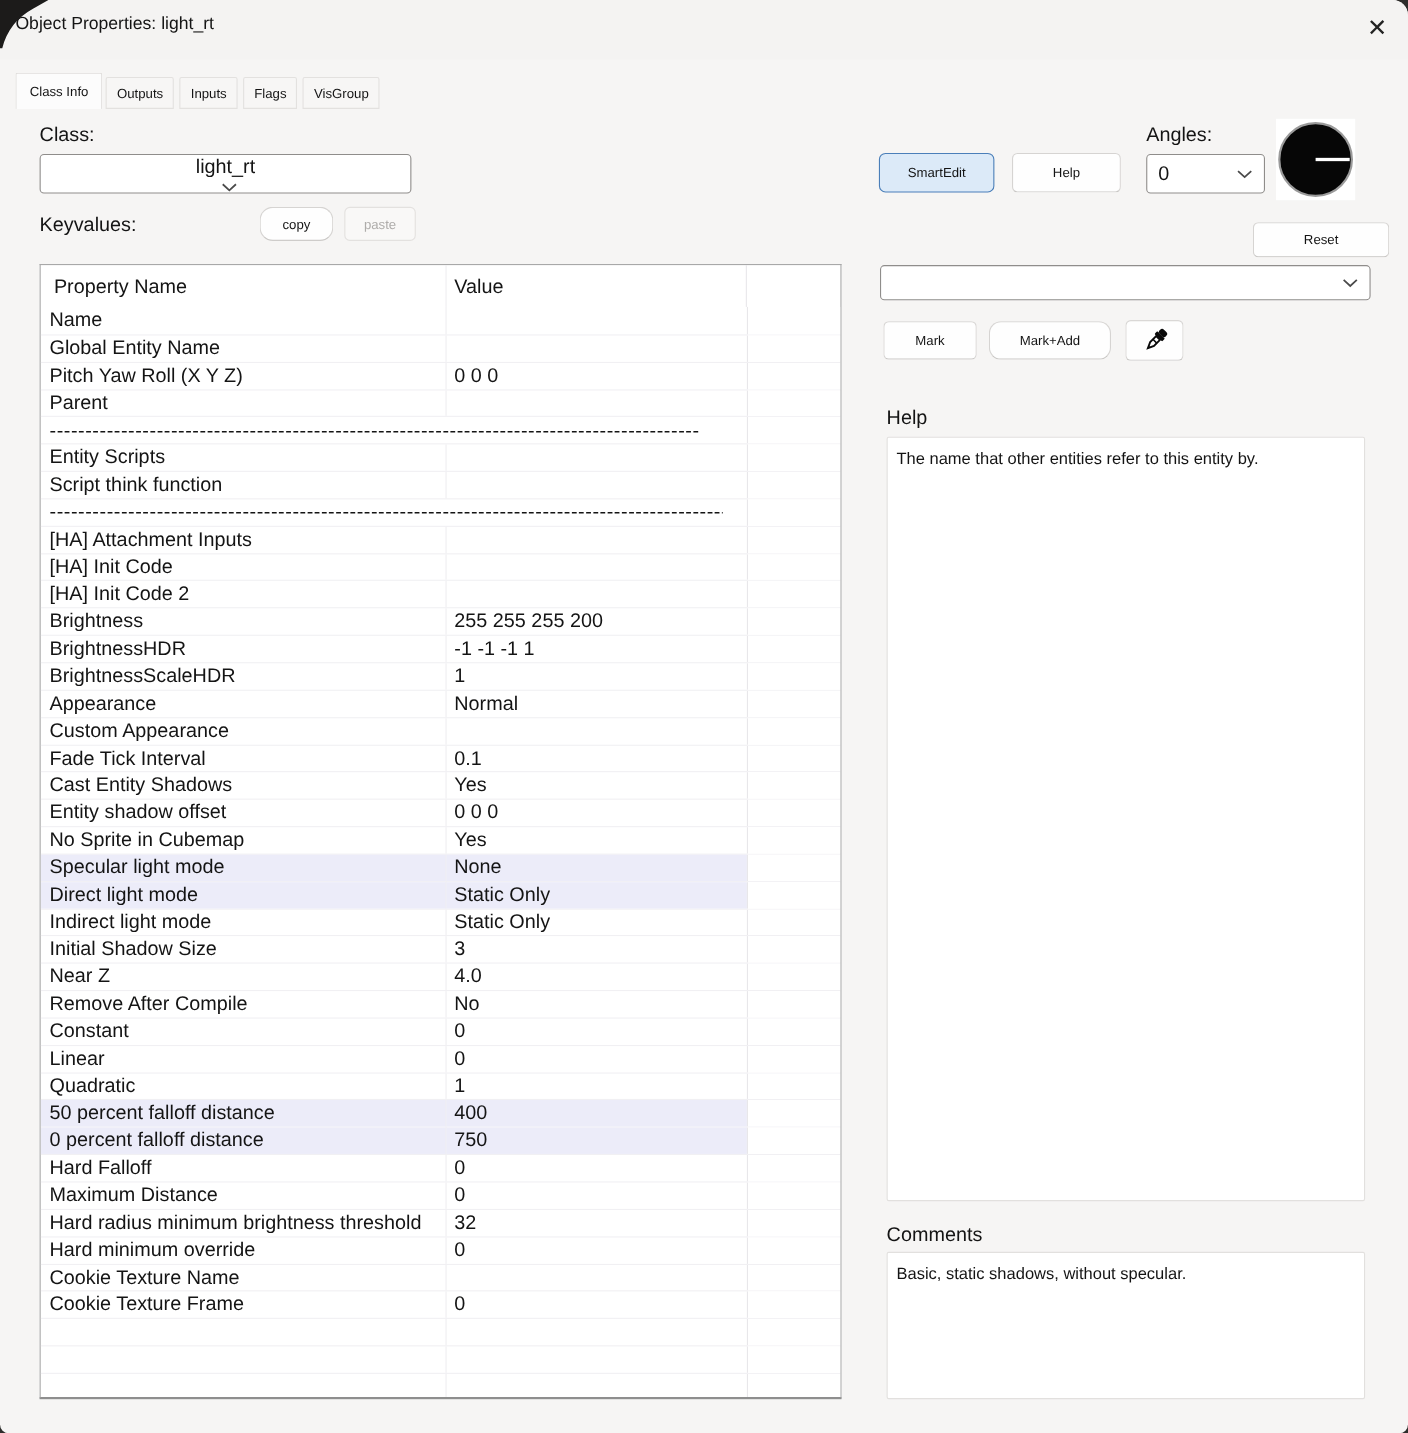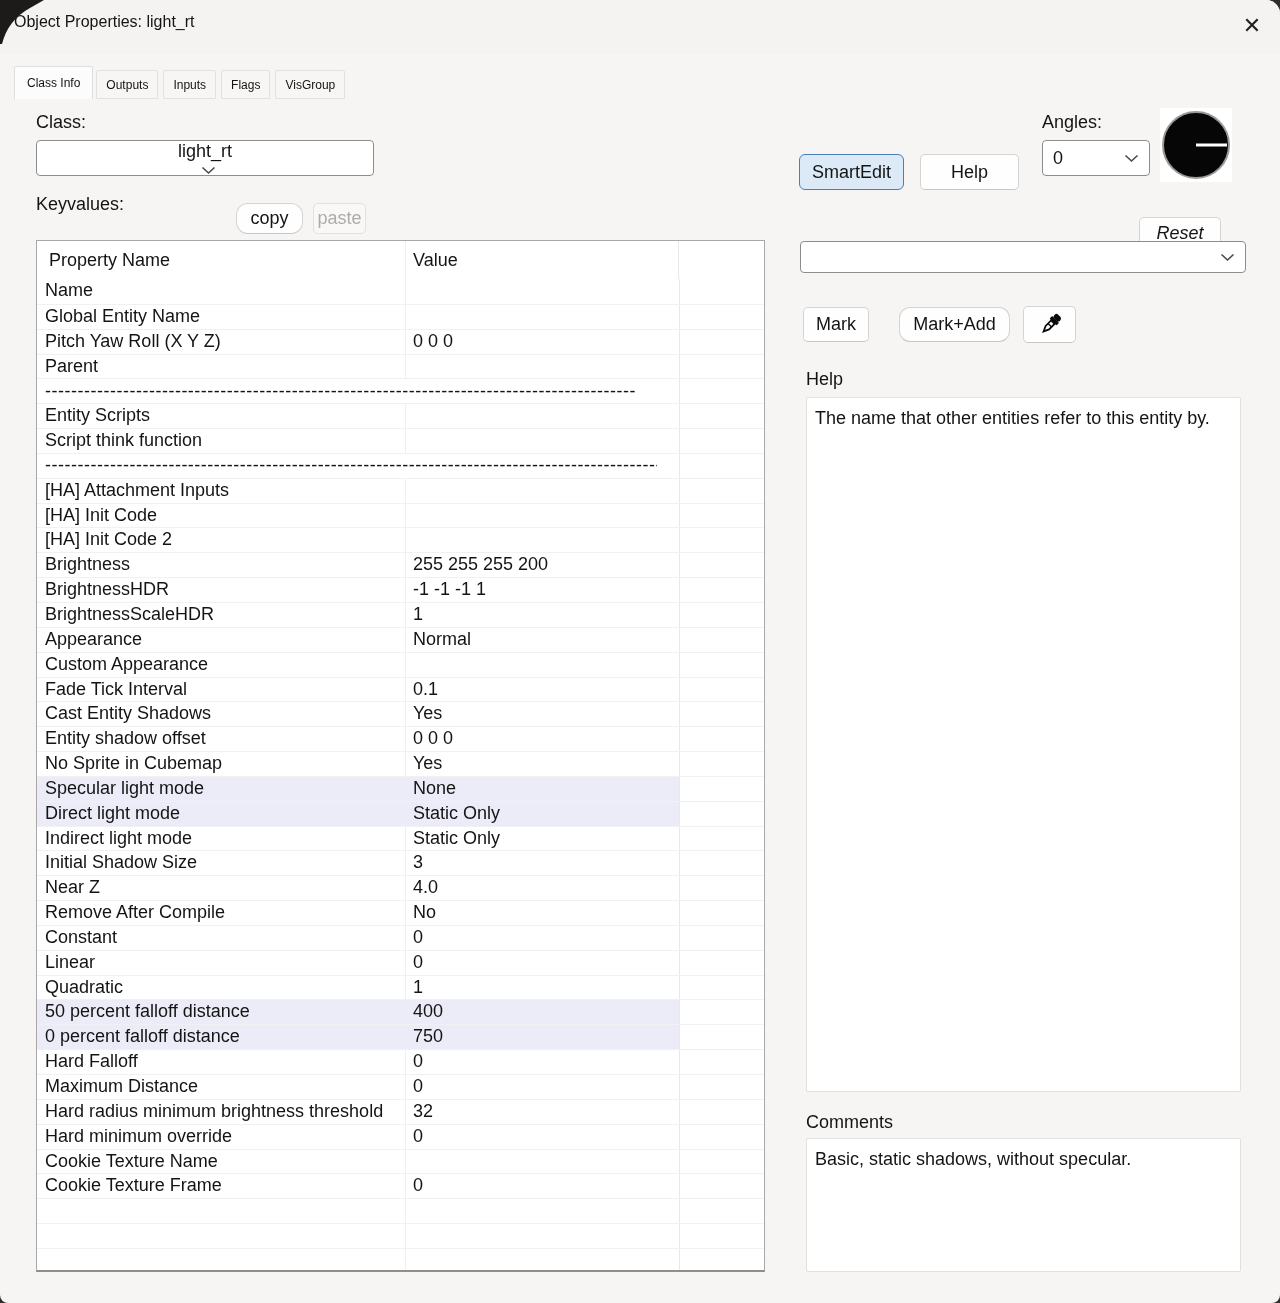--- a/index.html
+++ b/index.html
@@ -18,21 +18,21 @@
   .tab.active{height:33px;line-height:32px;padding:0 12px;background:#fcfcfc;border:1px solid #e0dedc;border-bottom:none;margin-right:3px;}
 
   .label{position:absolute;font-size:18px;color:#141414;}
 
   
   .combo{position:absolute;box-sizing:border-box;background:#fff;border:1px solid #8f8d8b;border-radius:4px;display:flex;align-items:center;font-size:18px;color:#141414;padding:0 10px;}
   .combo .combo-value{flex:1;white-space:nowrap;overflow:hidden;}
   .chev{flex:0 0 auto;margin-left:6px;display:flex;align-items:center;}
 
   
-  .btn{position:absolute;box-sizing:border-box;display:flex;align-items:center;justify-content:center;background:#fefefe;border:1px solid #d6d4d2;border-bottom-color:#c9c7c5;border-radius:5px;font-size:18px;color:#141414;cursor:pointer;margin-top:15px;}
+  .btn{position:absolute;box-sizing:border-box;display:flex;align-items:center;justify-content:center;background:#fefefe;border:1px solid #d6d4d2;border-bottom-color:#c9c7c5;border-radius:5px;font-size:12px;color:#141414;cursor:pointer;}
   .btn.disabled{color:#aeacaa;background:#f9f8f7;border-color:#e3e1df;cursor:default;}
   .btn.smartedit{background:#dceaf8;border:1.5px solid #4b7fb9;border-radius:6px;}
 
   
   .dial-box{position:absolute;left:1160px;top:108px;width:72px;height:74px;background:#ffffff;display:flex;align-items:center;justify-content:center;}
   .dial{position:relative;width:68px;height:68px;border-radius:50%;background:#060606;border:2px solid #9a9a9a;box-sizing:border-box;}
   .dial-needle{position:absolute;left:50%;top:50%;width:31px;height:3px;background:#ffffff;transform:translateY(-50%);}
 
   
   .proptable{position:absolute;left:36px;top:240px;width:729px;height:1032px;box-sizing:border-box;background:#fff;border:1px solid #a8a8a8;border-bottom:2px solid #8e8e8e;overflow:hidden;}
@@ -45,21 +45,21 @@
   .thead + .trow{border-top:none;}
   .cell{box-sizing:border-box;font-size:18px;color:#141414;line-height:23.8px;white-space:nowrap;overflow:hidden;}
   .namecell{flex:0 0 369px;padding-left:8px;border-right:1px solid #efeef1;}
   .valuecell{flex:0 0 273px;padding-left:7px;}
   .thirdcell{flex:1;border-left:1px solid #e8e7ea;background:#fff;}
   .sepcell{flex:0 0 642px;padding-left:8px;letter-spacing:0.5px;}
   .sepcell span{display:inline-block;overflow:hidden;white-space:nowrap;vertical-align:middle;}
   .trow.hl .namecell,.trow.hl .valuecell,.trow.hl .sepcell{background:#ececf9;}
 
   
-  .panel-box{position:absolute;box-sizing:border-box;background:#fff;border:1px solid #e2e0de;border-radius:2px;font-size:18px;color:#141414;padding:8px 8px;line-height:24px;}
+  .panel-box{position:absolute;box-sizing:border-box;background:#fff;border:1px solid #e2e0de;border-radius:2px;font-size:15px;color:#141414;padding:8px 8px;line-height:24px;}
   .section-label{position:absolute;font-size:18px;color:#141414;}
 
   .icon-btn svg{display:block;}
 </style>
 </head>
 <body>
 
 <div class="stage">
   <div class="window">
 
@@ -80,49 +80,49 @@
     <div class="combo" style="left:36px;top:140px;width:338px;height:36px;flex-direction:column;">
       <span class="combo-value">light_rt</span>
       <span class="chev">
           <svg width="15" height="9" viewBox="0 0 15 9">
             <path d="M1.5 1.5 L7.5 7 L13.5 1.5" stroke="#4a4a4a" stroke-width="1.6" fill="none"></path>
           </svg>
         </span>
     </div>
     <div class="label" style="left:36px;top:194px;">Keyvalues:</div>
     <div class="btn" style="left:236px;top:188px;width:67px;height:31px;border-radius:12px;">copy</div>
-    <div class="btn disabled" style="left:313px;top:188px;width:53px;height:31px;">paste</div>
+    <div class="btn disabled" style="left:313px;top:188px;width:65px;height:31px;">paste</div>
 
     <div class="btn smartedit" style="left:799px;top:139px;width:105px;height:36px;">SmartEdit</div>
     <div class="btn" style="left:920px;top:139px;width:99px;height:36px;">Help</div>
     <div class="label" style="left:1042px;top:112px;">Angles:</div>
     <div class="combo" style="left:1042px;top:140px;width:108px;height:36px;">
       <span class="combo-value">0</span>
       <span class="chev">
           <svg width="15" height="9" viewBox="0 0 15 9">
             <path d="M1.5 1.5 L7.5 7 L13.5 1.5" stroke="#4a4a4a" stroke-width="1.6" fill="none"></path>
           </svg>
         </span>
     </div>
     <div class="dial-box">
       <div class="dial">
         <div class="dial-needle"></div>
       </div>
     </div>
-    <div class="btn" style="left:1139px;top:202px;width:82px;height:32px;font-style:italic;">Reset</div>
+    <div class="btn" style="left:1139px;top:202px;width:124px;height:32px;">Reset</div>
 
     <div class="combo" style="left:800px;top:241px;width:446px;height:32px;">
       <span class="combo-value"></span>
       <span class="chev">
           <svg width="15" height="9" viewBox="0 0 15 9">
             <path d="M1.5 1.5 L7.5 7 L13.5 1.5" stroke="#4a4a4a" stroke-width="1.6" fill="none"></path>
           </svg>
         </span>
     </div>
-    <div class="btn" style="left:803px;top:292px;width:66px;height:35px;">Mark</div>
+    <div class="btn" style="left:803px;top:292px;width:85px;height:35px;">Mark</div>
     <div class="btn" style="left:899px;top:292px;width:111px;height:35px;border-radius:11px;">Mark+Add</div>
     <div class="btn icon-btn" style="left:1023px;top:291px;width:53px;height:37px;">
       <span>
         <svg width="28" height="28" viewBox="0 0 24 24">
           <g transform="rotate(45 12 12)">
             <rect x="8.6" y="0.8" width="6.8" height="4.6" rx="2.1" fill="#0a0a0a"></rect>
             <rect x="7.8" y="5.2" width="8.4" height="3.2" rx="0.8" fill="#0a0a0a"></rect>
             <path d="M9.9 8.6 h4.2 v6.6 l-2.1 4.6 l-2.1 -4.6 z" fill="#ffffff" stroke="#0a0a0a" stroke-width="1.5"></path>
             <line x1="9.9" y1="12.2" x2="14.1" y2="12.2" stroke="#0a0a0a" stroke-width="1.2"></line>
           </g>

